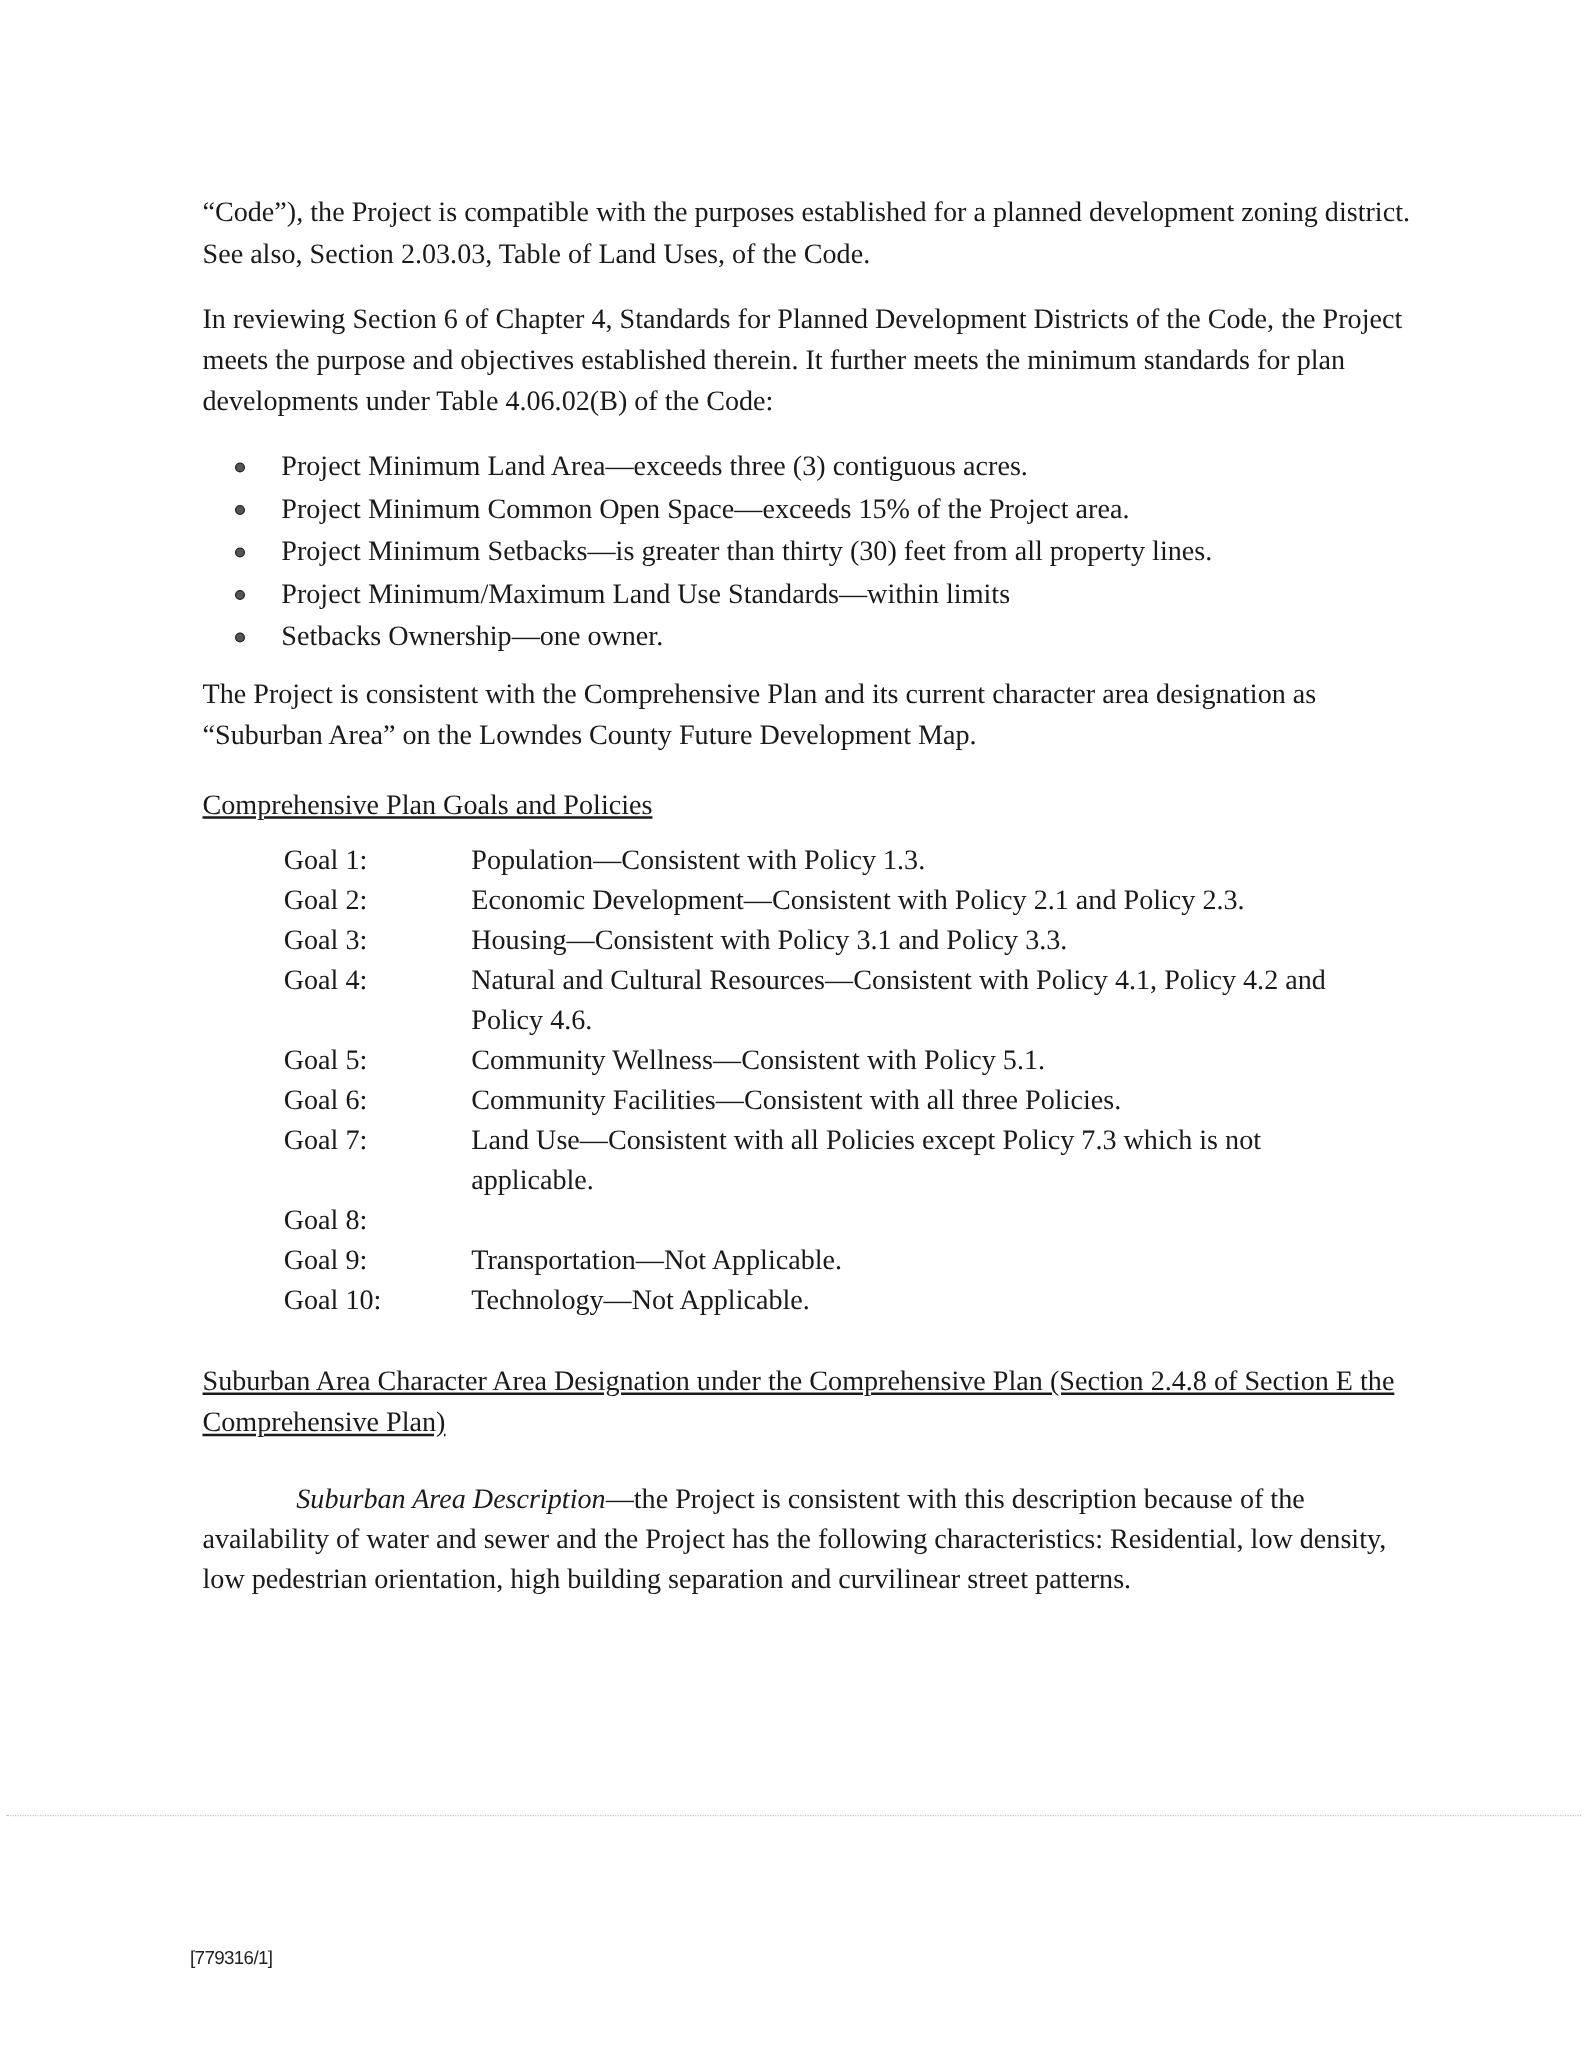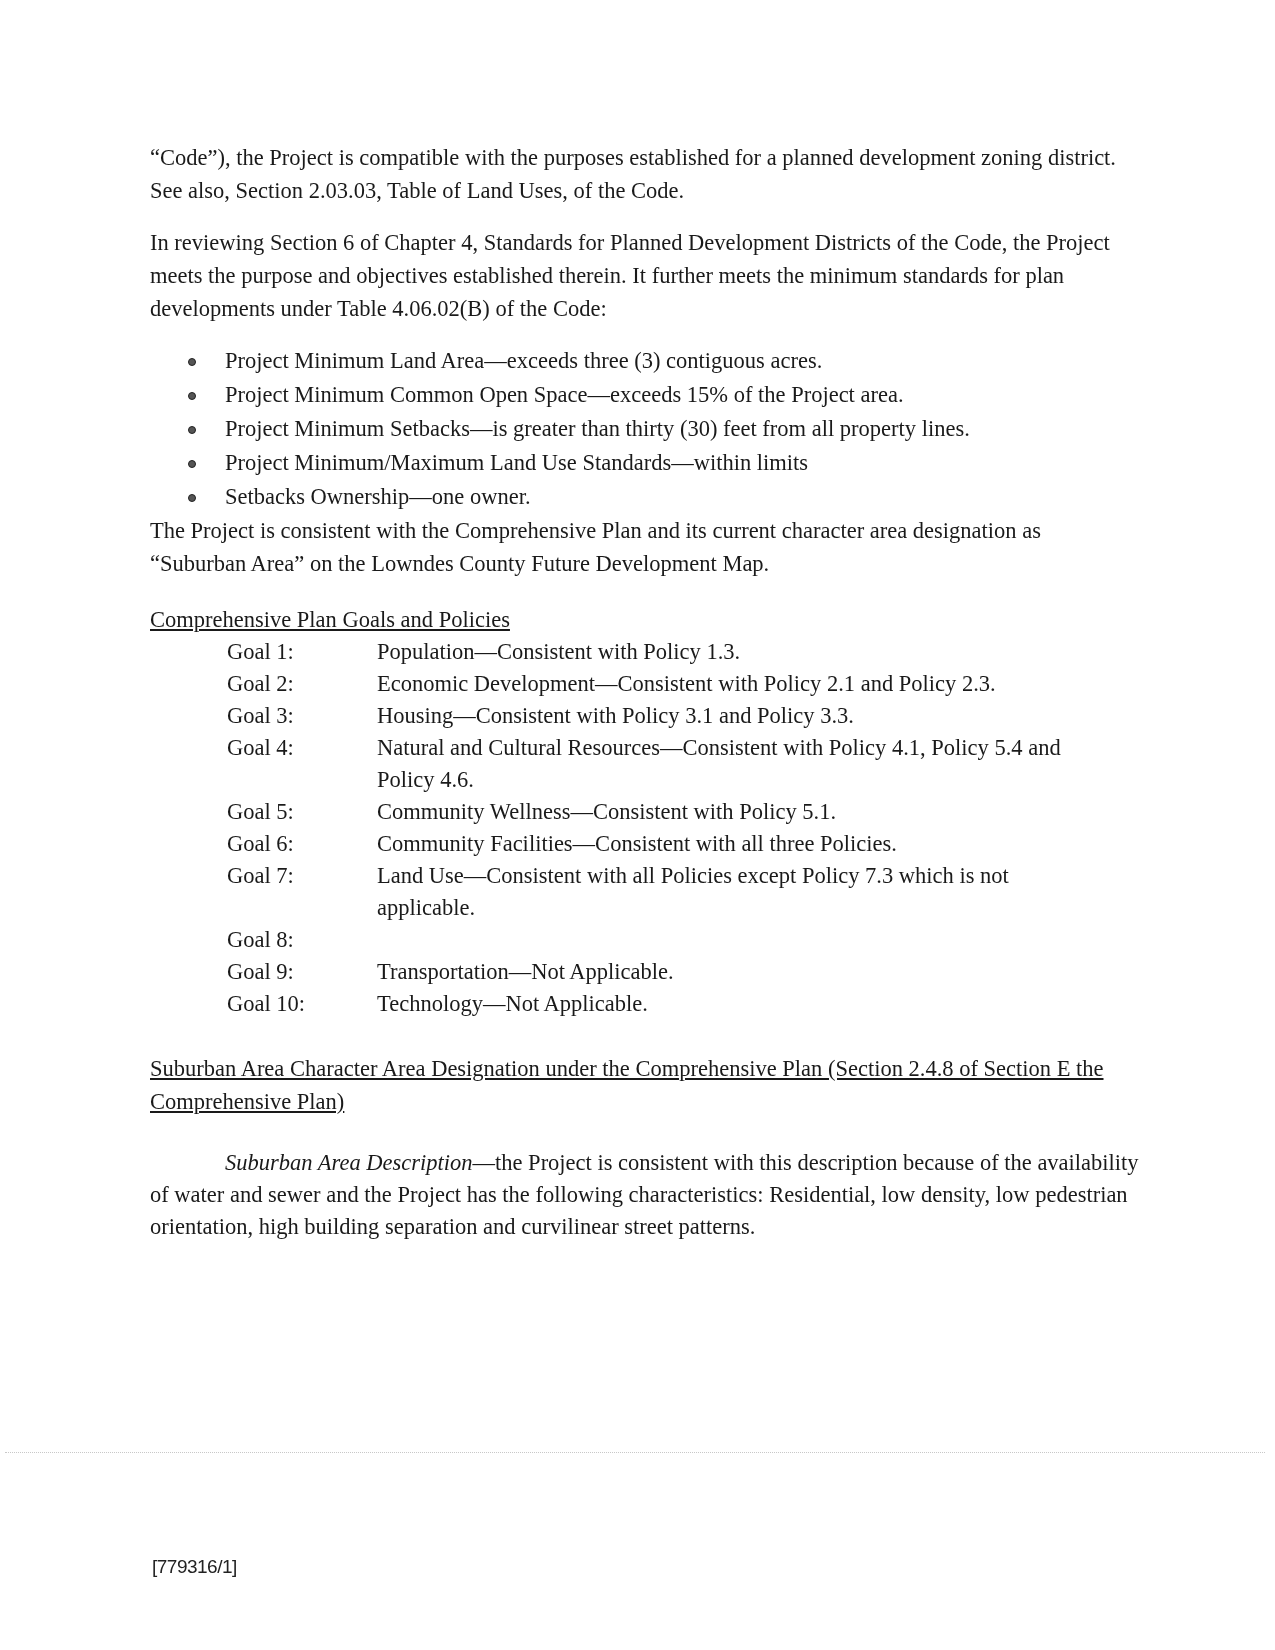--- a/index.html
+++ b/index.html
@@ -17,21 +17,21 @@
       font-size: 22.5px;
       line-height: 33px;
     }
     .page {
       position: absolute;
       left: 150px;
       top: 141px;
       width: 990px;
     }
     p {
-      margin: 0;
+      margin: 12px;
     }
     .para {
       margin-bottom: 19px;
     }
     .bullets {
       list-style: none;
       margin: 19px 0 0 0;
       padding: 0;
     }
     .bullets li {
@@ -97,21 +97,21 @@
       top: 1452px;
       width: 1260px;
       height: 0;
       border-top: 1px dotted #c8c8c8;
     }
     .footer-id {
       position: absolute;
       left: 152px;
       top: 1550px;
       font-family: "Liberation Sans", "DejaVu Sans", sans-serif;
-      font-size: 19px;
+      font-size: 15px;
       letter-spacing: -0.5px;
       color: #222;
     }
   </style>
 </head>
 <body>
 
 <div class="page">
 
   <p class="para">“Code”), the Project is compatible with the purposes established for a planned development zoning district.  See also, Section 2.03.03, Table of Land Uses, of the Code.</p>
@@ -139,21 +139,21 @@
     <div class="goal-row">
       <span class="goal-label">Goal 2:</span>
       <span class="goal-text">Economic Development—Consistent with Policy 2.1 and Policy 2.3.</span>
     </div>
     <div class="goal-row">
       <span class="goal-label">Goal 3:</span>
       <span class="goal-text">Housing—Consistent with Policy 3.1 and Policy 3.3.</span>
     </div>
     <div class="goal-row">
       <span class="goal-label">Goal 4:</span>
-      <span class="goal-text">Natural and Cultural Resources—Consistent with Policy 4.1, Policy 5.4 and Policy 4.6.</span>
+      <span class="goal-text">Natural and Cultural Resources—Consistent with Policy 4.1, Policy 4.2 and Policy 4.6.</span>
     </div>
     <div class="goal-row">
       <span class="goal-label">Goal 5:</span>
       <span class="goal-text">Community Wellness—Consistent with Policy 5.1.</span>
     </div>
     <div class="goal-row">
       <span class="goal-label">Goal 6:</span>
       <span class="goal-text">Community Facilities—Consistent with all three Policies.</span>
     </div>
     <div class="goal-row">

